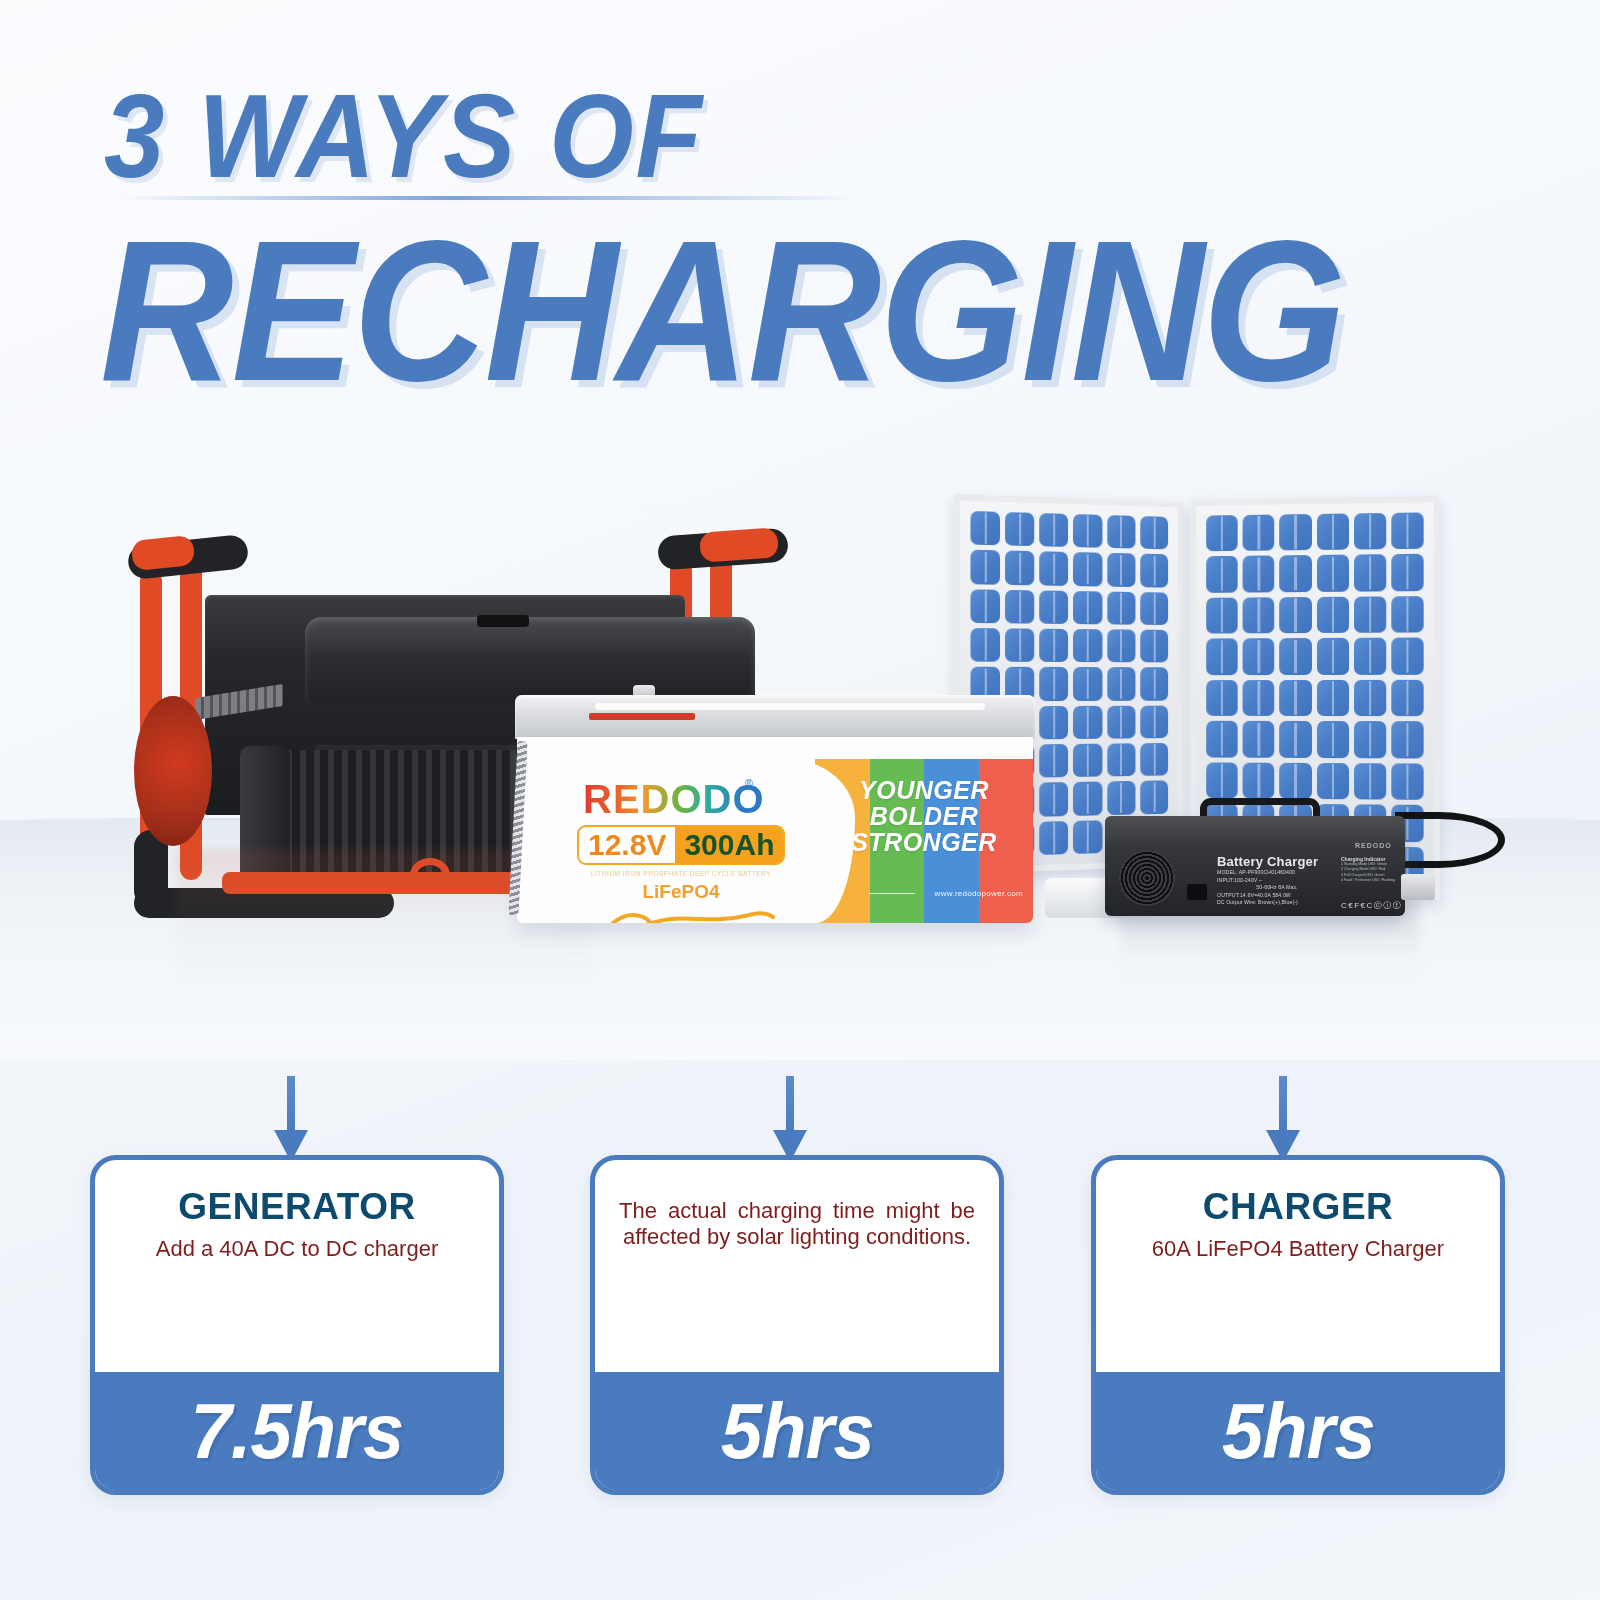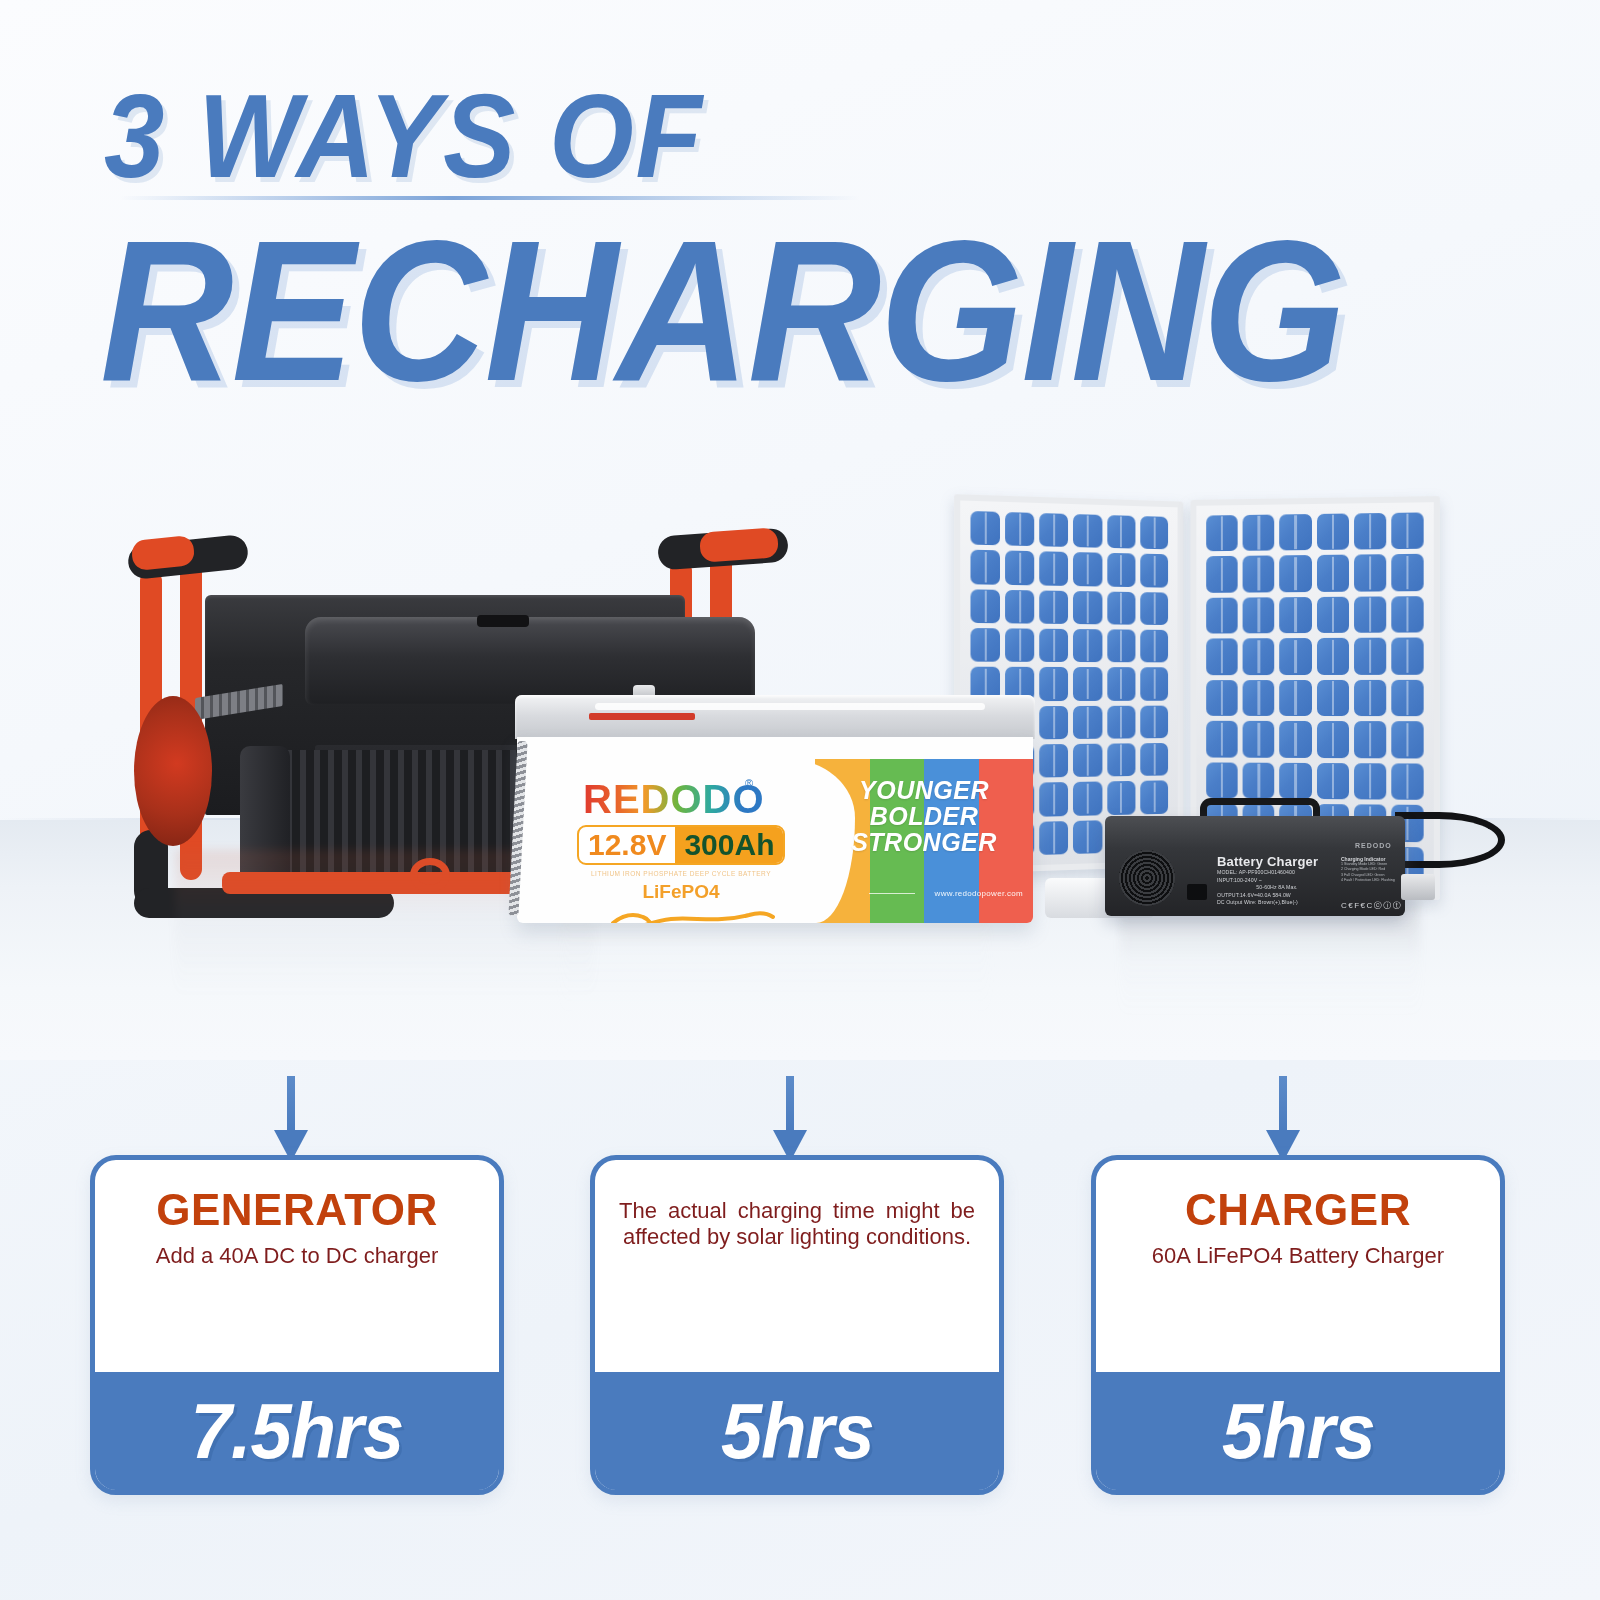--- a/index.html
+++ b/index.html
@@ -306,21 +306,21 @@
     background:#ffffff; overflow:hidden;
     display:flex; flex-direction:column;
     box-shadow: 0 6px 16px rgba(120,145,180,.15);
   }
   #card-1 { left:90px;   top:1155px; }
   #card-2 { left:590px;  top:1155px; }
   #card-3 { left:1091px; top:1155px; }
 
   .card-body { flex:1 1 auto; padding:28px 18px 8px; text-align:center; }
   .card-title {
-    font-size:44px; font-weight:bold; color:#c2410c;
+    font-size:37px; font-weight:bold; color:#0c4a6e;
     letter-spacing:.5px; line-height:1.02;
   }
   .card-sub {
     font-size:31px; color:#3E74BC; line-height:1.1; margin-top:2px;
   }
   .card-desc {
     font-size:22px; color:#7f1d1d; line-height:1.2; margin-top:10px;
   }
   .card-desc.justified { text-align:justify; text-align-last:center; padding:0 6px; }
   .card-foot {

